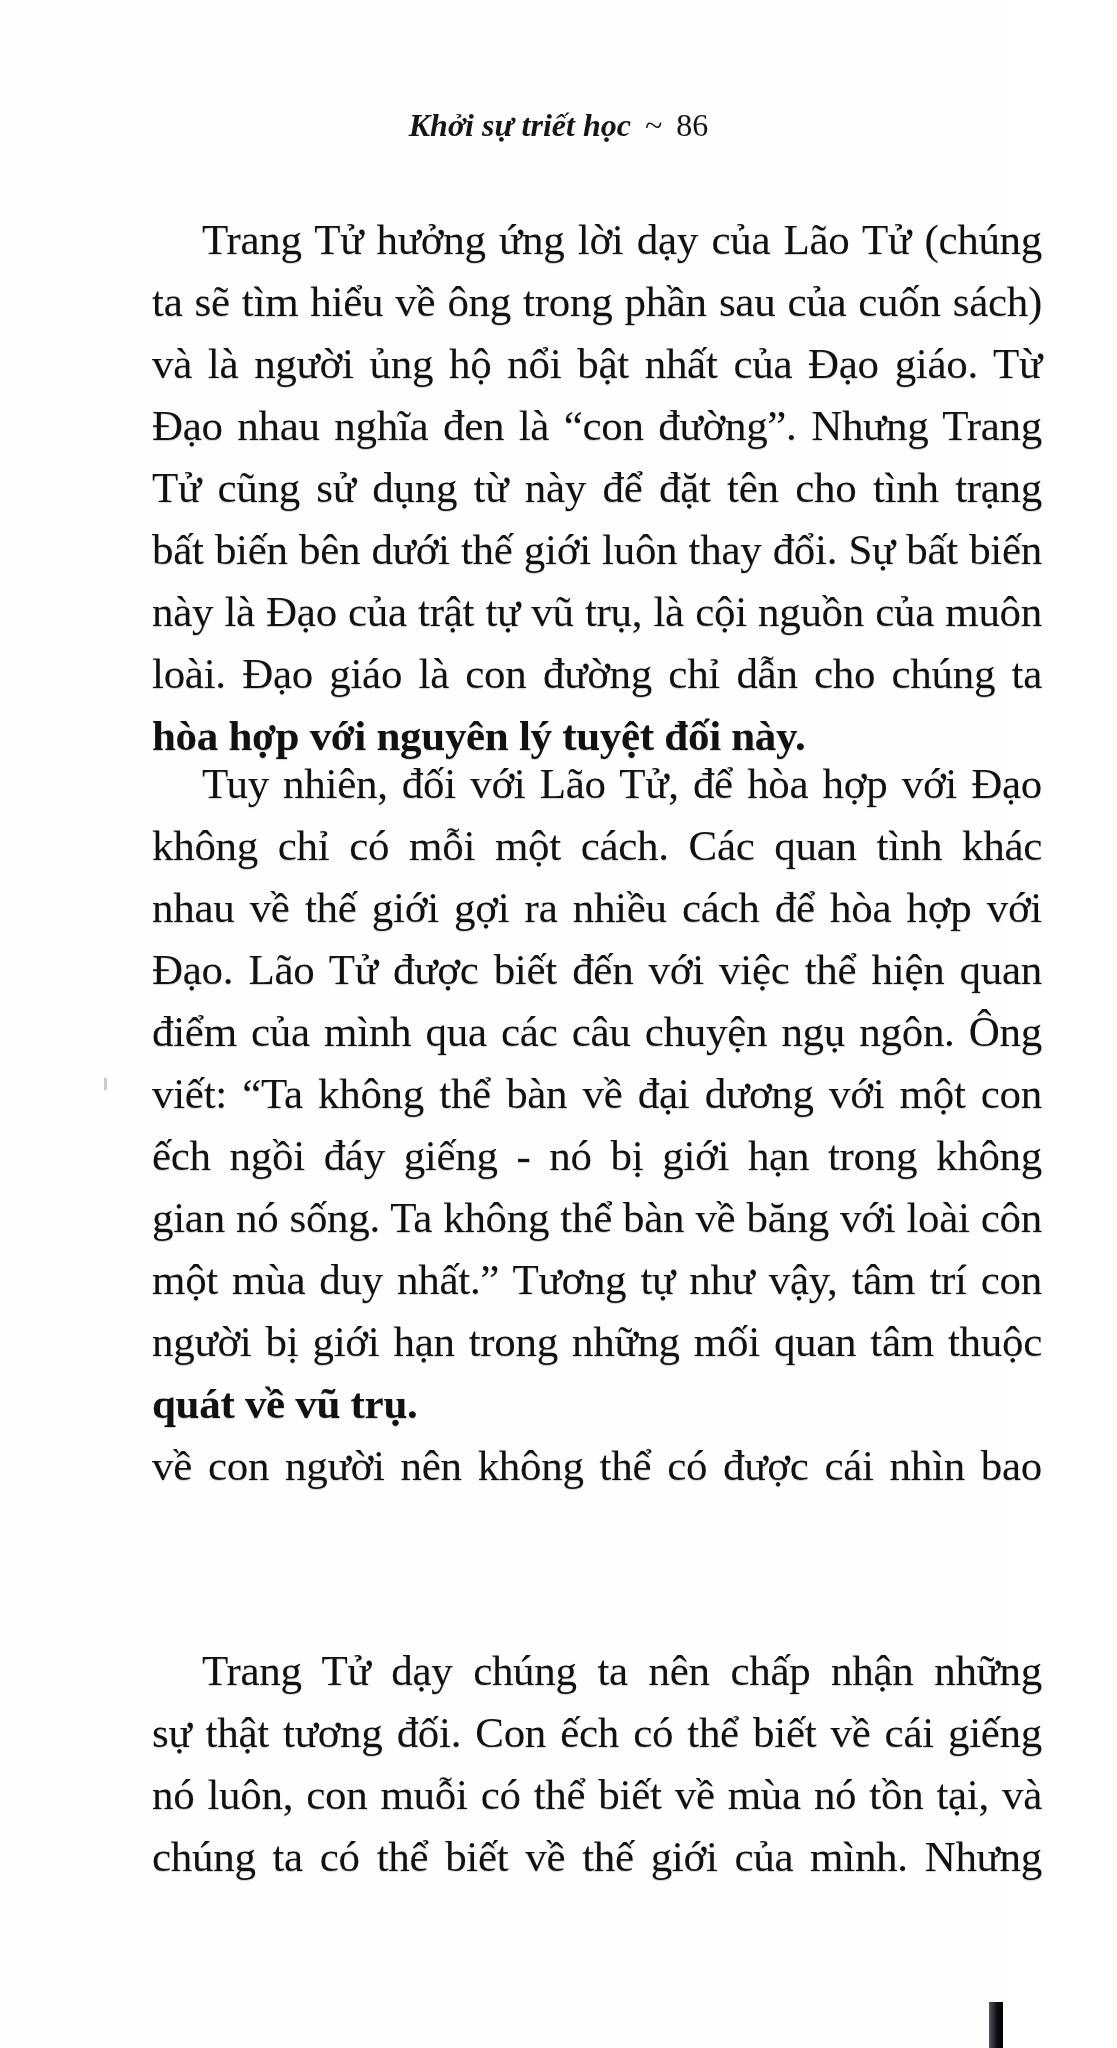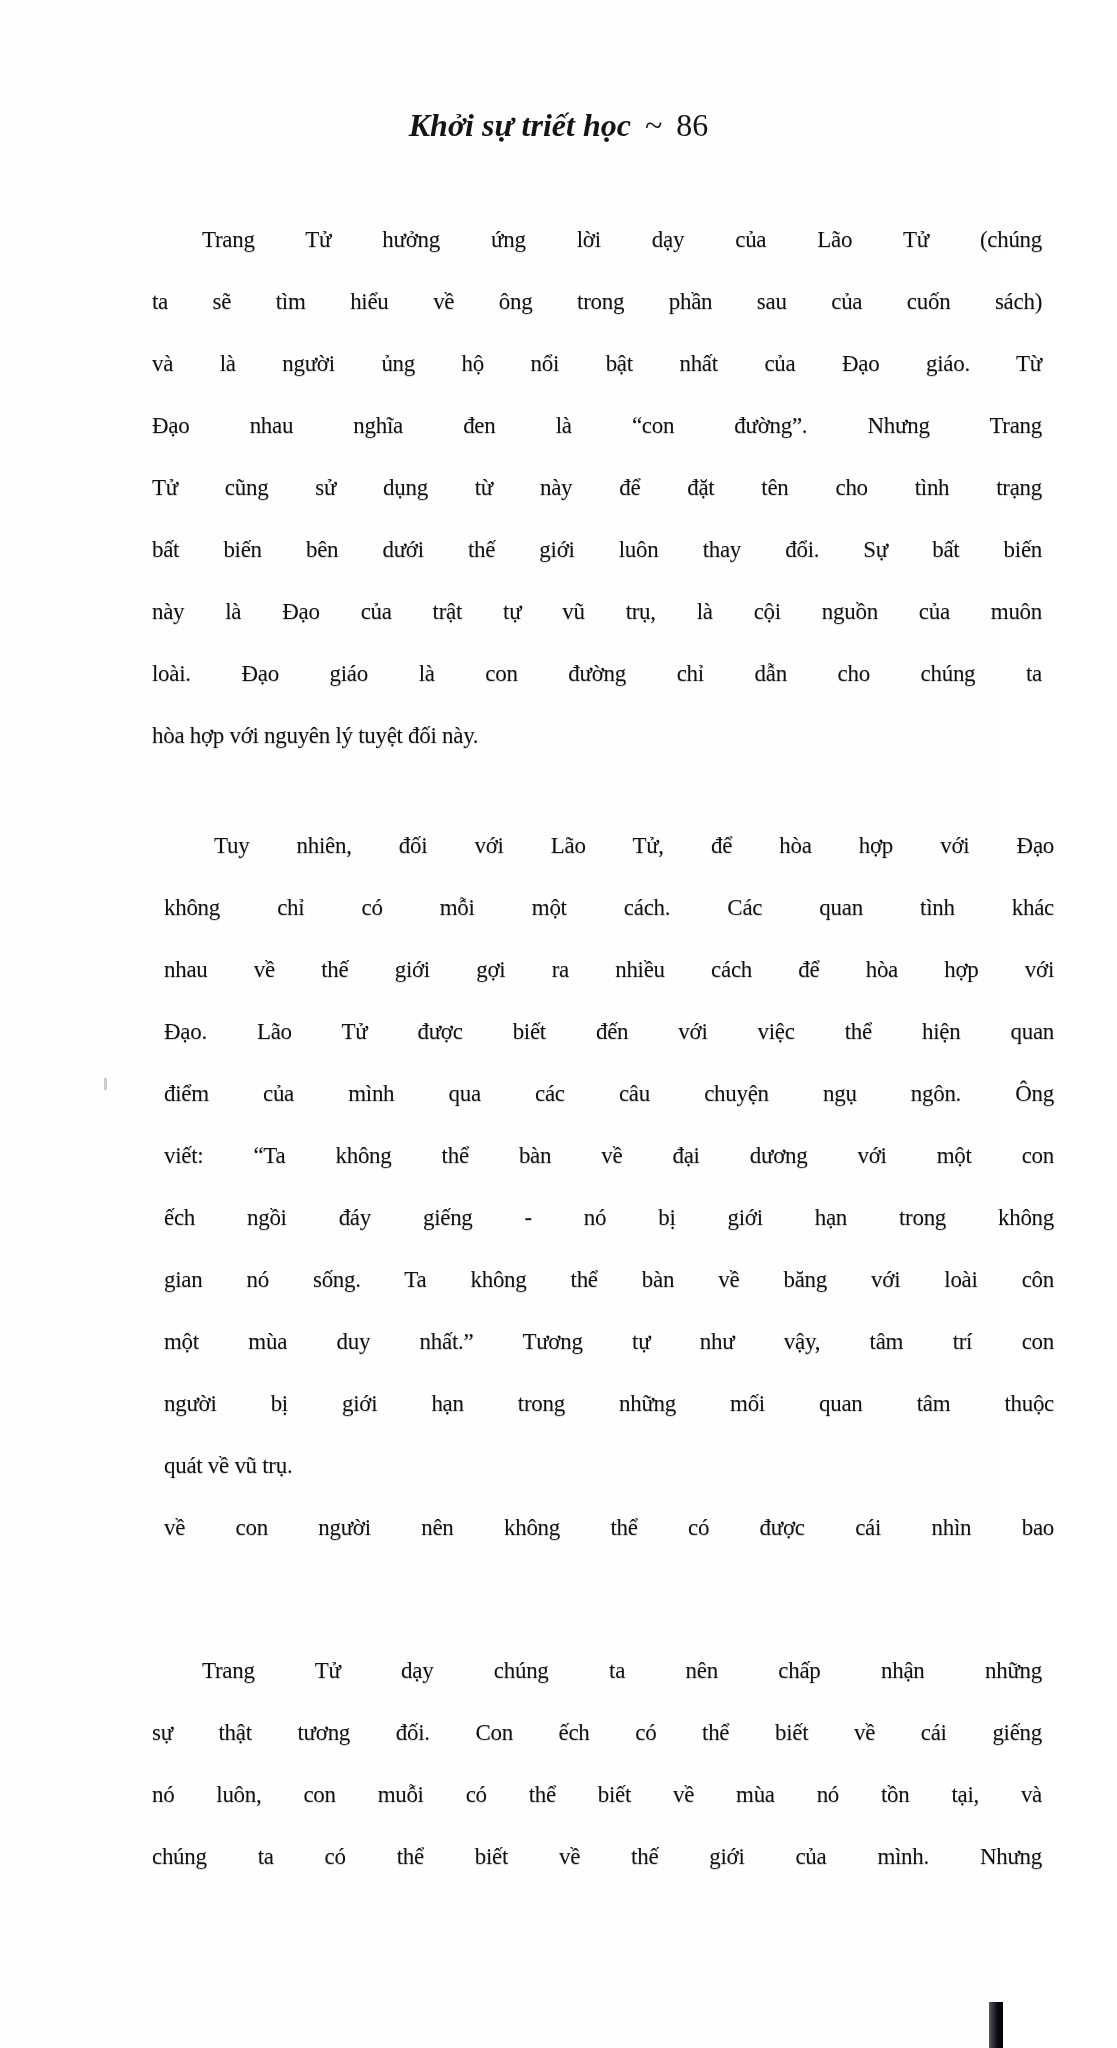--- a/index.html
+++ b/index.html
@@ -51,33 +51,34 @@
     }
     .para {
       position: absolute;
       left: 0;
       width: 890px;
     }
     .line {
       display: block;
       height: 62px;
       line-height: 62px;
-      font-size: 23px;
+      font-size: 43px;
       text-align: justify;
       text-align-last: justify;
       white-space: nowrap;
       overflow: visible;
       letter-spacing: -0.3px;
       text-shadow: 0 1px 1px rgba(0,0,0,0.18);
     }
     .line.first {
       padding-left: 50px;
     }
     .line.last {
       text-align-last: left;
+      font-weight: bold;
     }
     .line-inner {
       display: inline-block;
       width: 100%;
       text-align: justify;
       text-align-last: justify;
       white-space: normal;
     }
     .line.first .line-inner { width: calc(100%); }
     .line.last .line-inner { text-align-last: left; }
@@ -117,21 +118,21 @@
       <span class="line"><span class="line-inner">ta sẽ tìm hiểu về ông trong phần sau của cuốn sách)</span></span>
       <span class="line"><span class="line-inner">và là người ủng hộ nổi bật nhất của Đạo giáo. Từ</span></span>
       <span class="line"><span class="line-inner">Đạo nhau nghĩa đen là “con đường”. Nhưng Trang</span></span>
       <span class="line"><span class="line-inner">Tử cũng sử dụng từ này để đặt tên cho tình trạng</span></span>
       <span class="line"><span class="line-inner">bất biến bên dưới thế giới luôn thay đổi. Sự bất biến</span></span>
       <span class="line"><span class="line-inner">này là Đạo của trật tự vũ trụ, là cội nguồn của muôn</span></span>
       <span class="line"><span class="line-inner">loài. Đạo giáo là con đường chỉ dẫn cho chúng ta</span></span>
       <span class="line last"><span class="line-inner">hòa hợp với nguyên lý tuyệt đối này.</span></span>
     </div>
 
-    <div class="para" style="top:815px;margin-left:12px;">
+    <div class="para" style="top:753px;">
       <span class="line first"><span class="line-inner">Tuy nhiên, đối với Lão Tử, để hòa hợp với Đạo</span></span>
       <span class="line"><span class="line-inner">không chỉ có mỗi một cách. Các quan tình khác</span></span>
       <span class="line"><span class="line-inner">nhau về thế giới gợi ra nhiều cách để hòa hợp với</span></span>
       <span class="line"><span class="line-inner">Đạo. Lão Tử được biết đến với việc thể hiện quan</span></span>
       <span class="line"><span class="line-inner">điểm của mình qua các câu chuyện ngụ ngôn. Ông</span></span>
       <span class="line"><span class="line-inner">viết: “Ta không thể bàn về đại dương với một con</span></span>
       <span class="line"><span class="line-inner">ếch ngồi đáy giếng - nó bị giới hạn trong không</span></span>
       <span class="line"><span class="line-inner">gian nó sống. Ta không thể bàn về băng với loài côn</span></span>
       <span class="line"><span class="line-inner">một mùa duy nhất.” Tương tự như vậy, tâm trí con</span></span>
       <span class="line"><span class="line-inner">người bị giới hạn trong những mối quan tâm thuộc</span></span>

